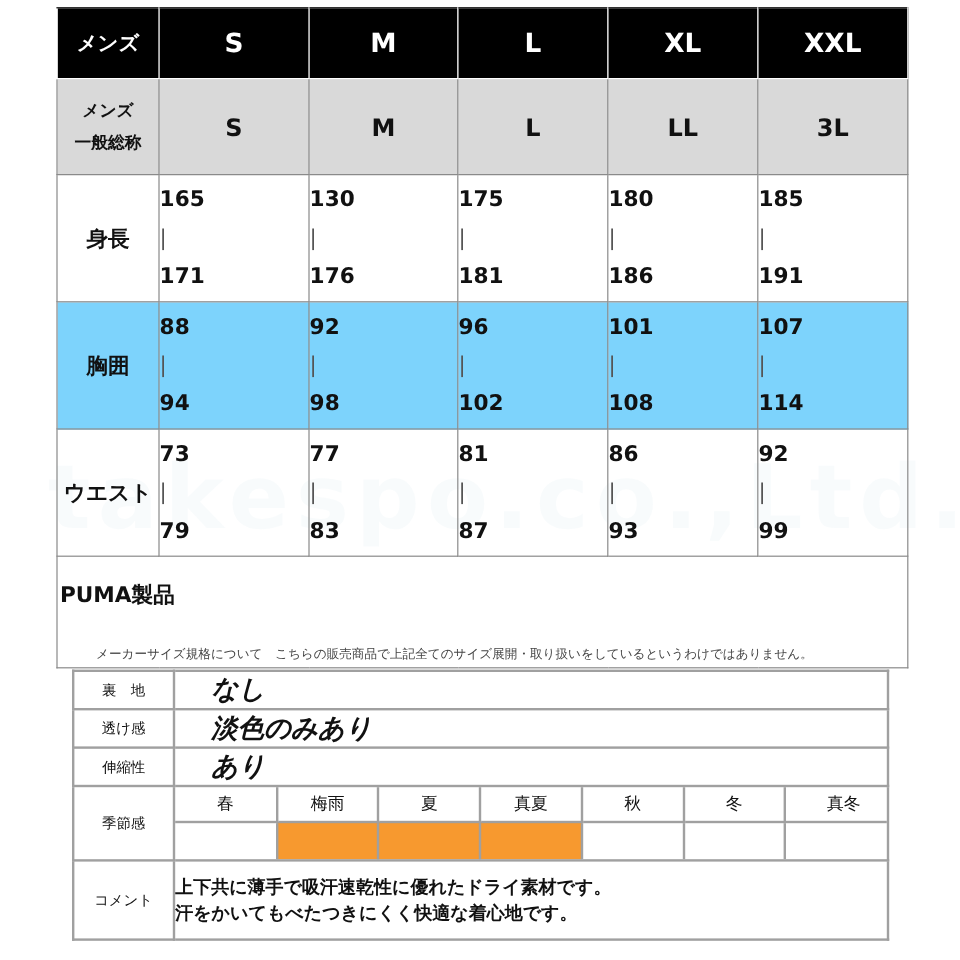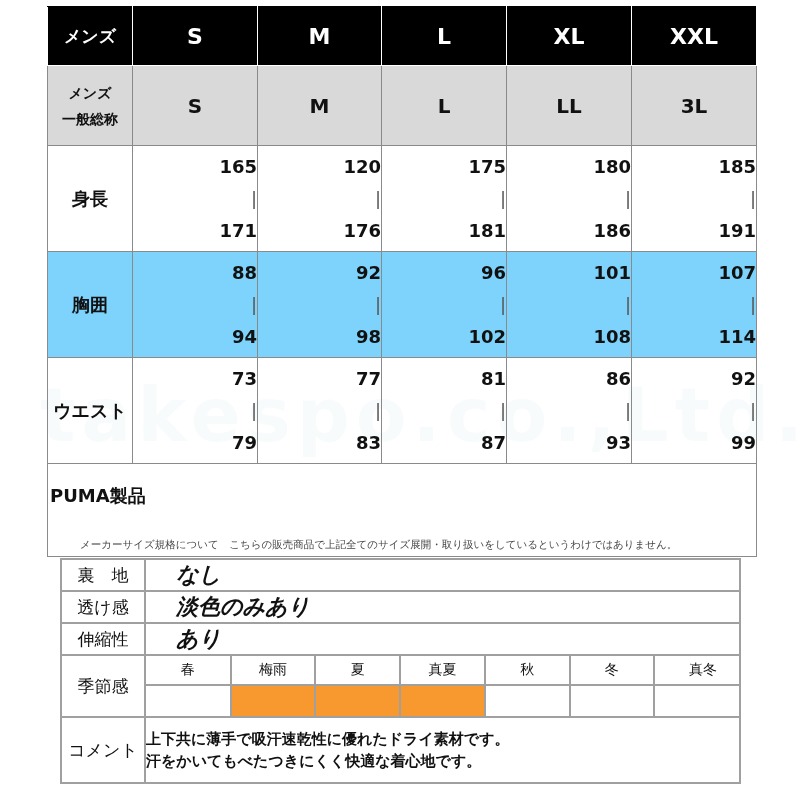--- a/index.html
+++ b/index.html
@@ -15,39 +15,39 @@
     border: 1px solid #8a8a8a; text-align: center; vertical-align: middle; padding: 0;
     font-weight: bold;
   }
   .size-table tr.hdr td { background: #000; color: #fff; height: 58px; font-size: 22px; border-color: #fff; border-top-color:#000;}
   .size-table tr.hdr td.label { font-size: 17px; }
   .size-table tr.gen td { background: #d9d9d9; height: 79px; font-size: 20px; }
   .size-table tr.gen td.label { font-size: 14px; line-height: 26px; }
   .size-table tr.m td { height: 105px; font-size: 18px; }
   .size-table tr.m.grey td { background: #7dd3fc; }
   .size-table td.label { font-size: 17px; margin-top: 21px; }
-  .range { display: flex; flex-direction: column; align-items: flex-end; line-height: 32px; }
+  .range { display: flex; flex-direction: column; align-items: flex-start; line-height: 32px; }
   .range .bar { font-weight: normal; color: #555; font-size: 18px; }
   .size-table tr.brand td { height: 72px; text-align: left; vertical-align: top; font-size: 18px; padding: 20px 0 0 2px; }
 
   .watermark {
     position: absolute; left: 40px; top: 372px; font-size: 74px; font-weight: bold;
     color: rgba(200, 220, 230, 0.12); letter-spacing: 6px; pointer-events: none; white-space: nowrap;
   }
 
   .note {
     position: absolute; left: 80px; top: 538px; font-size: 10.5px; color: #444; white-space: nowrap;
   }
 
   .spec-table {
     position: absolute; left: 60px; top: 558px; width: 681px;
     border-collapse: collapse; table-layout: fixed; border: 2px solid #a0a0a0;
   }
   .spec-table td { border: 2px solid #a0a0a0; padding: 0; }
-  .spec-table td.label { width: 84px; text-align: center; font-size: 17px; margin-left: 28px; }
+  .spec-table td.label { width: 84px; text-align: center; font-size: 12px; margin-left: 28px; }
   .spec-table tr.simple td { height: 30px; }
   .spec-table td.value { font-size: 22px; font-weight: bold; padding-left: 30px; font-style: italic; }
   .seasons { border-collapse: collapse; width: 100%; table-layout: fixed; }
   .seasons td { border: 2px solid #a0a0a0; text-align: center; font-size: 14px; height: 28px; }
   .seasons tr:first-child td { border-top: none; }
   .seasons tr:last-child td { border-bottom: none; height: 30px; }
   .seasons td:first-child { border-left: none; }
   .seasons td:last-child { border-right: none; padding-left: 12px; }
   .seasons td.on { background: #f7992f; }
   .spec-table td.comment { font-size: 15px; font-weight: bold; line-height: 22px; height: 64px; }
@@ -90,21 +90,21 @@
     <td class="label">身長</td>
     <td>
           <div class="range">
             <span>165</span>
             <span class="bar">|</span>
             <span>171</span>
           </div>
         </td>
     <td>
           <div class="range">
-            <span>120</span>
+            <span>130</span>
             <span class="bar">|</span>
             <span>176</span>
           </div>
         </td>
     <td>
           <div class="range">
             <span>175</span>
             <span class="bar">|</span>
             <span>181</span>
           </div>

